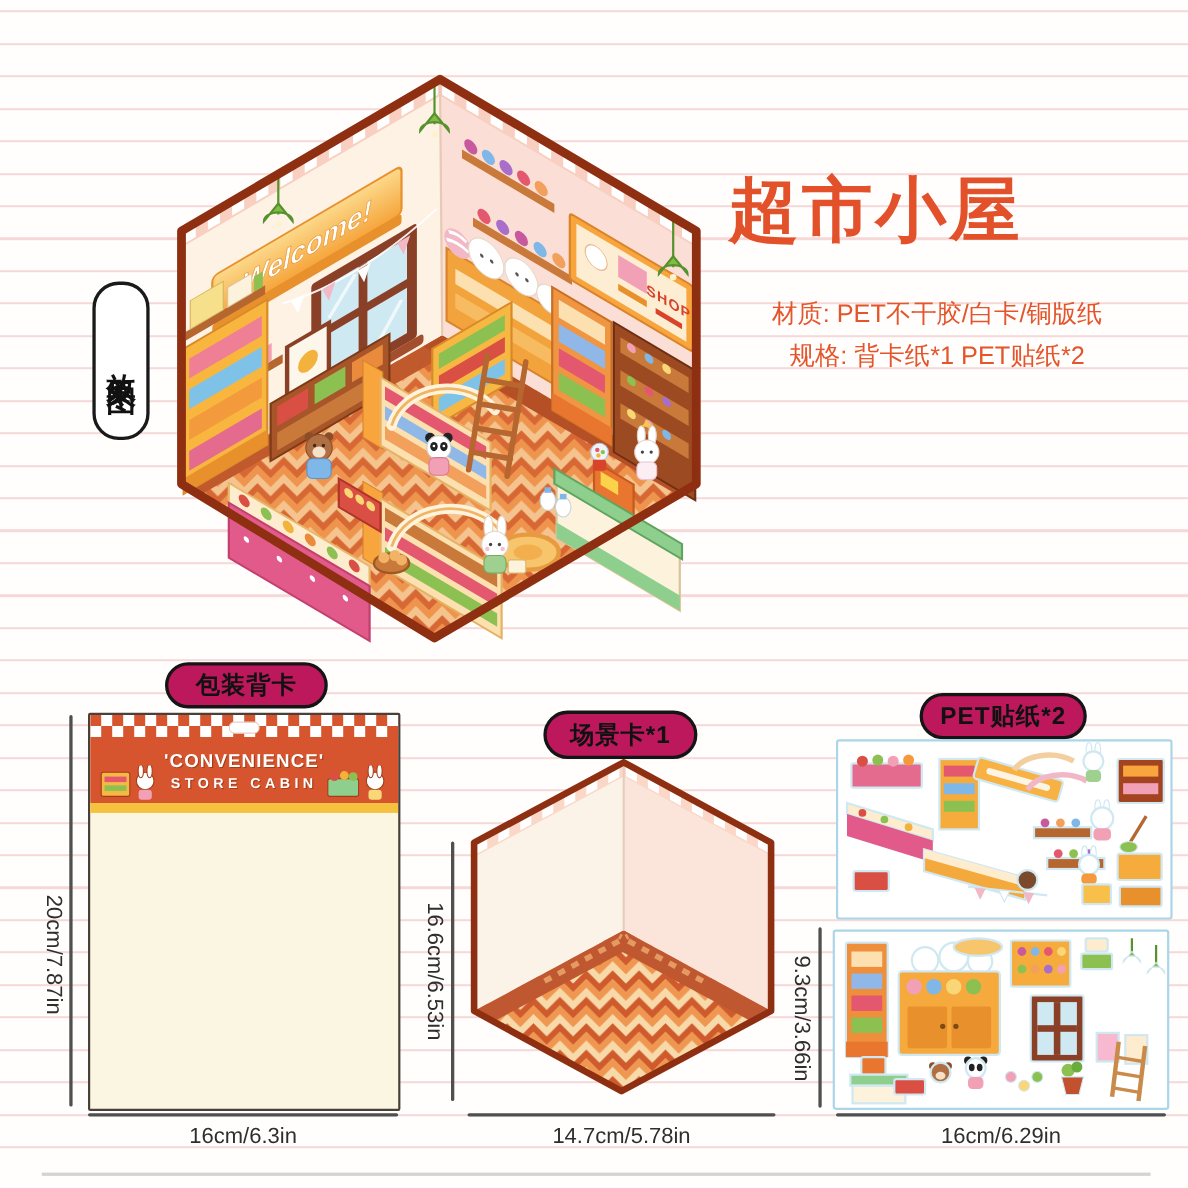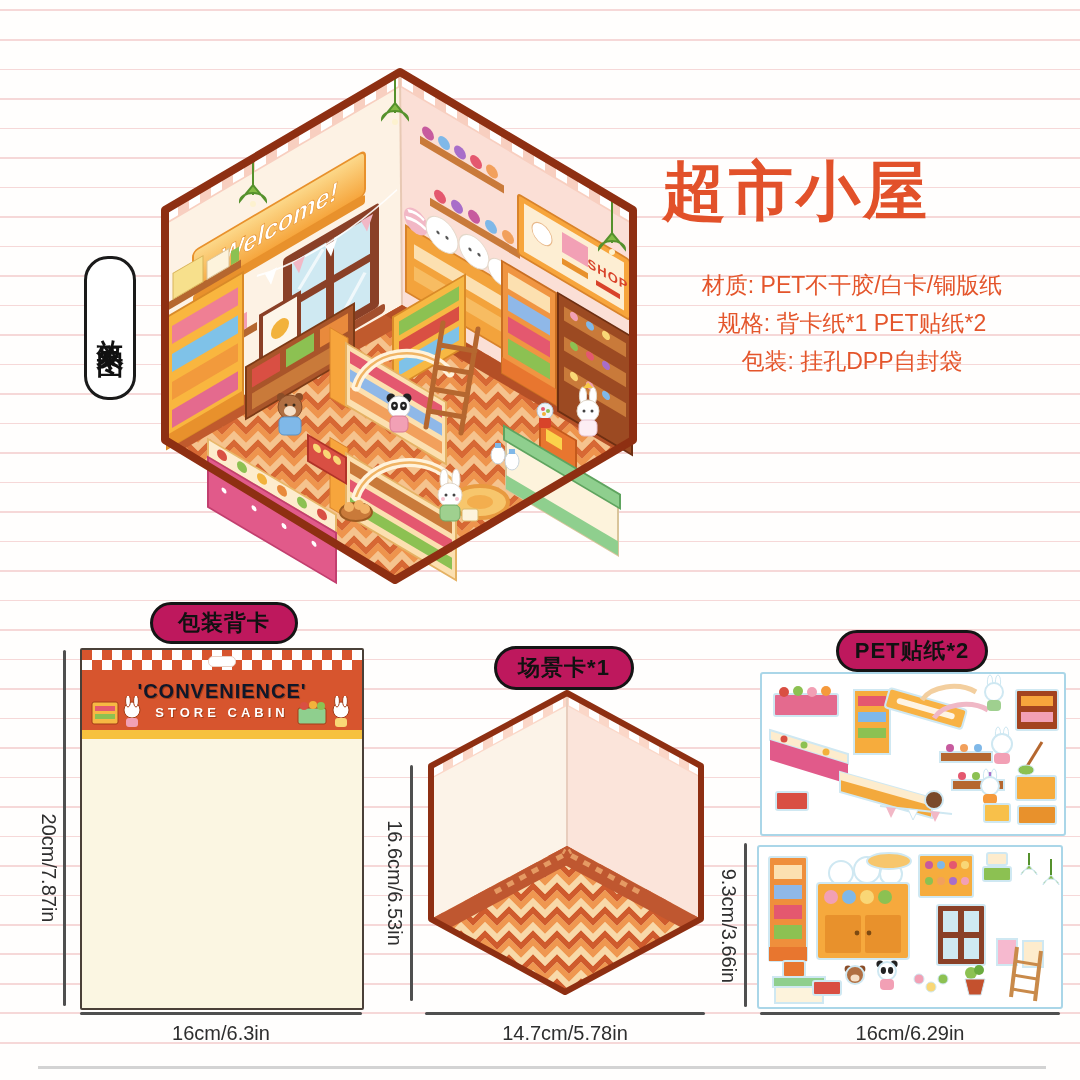--- a/index.html
+++ b/index.html
@@ -51,21 +51,21 @@
   .bcard .checker{
     height:20px;
     background:
       repeating-conic-gradient(#ffffff 0% 25%, rgba(255,255,255,0) 0% 50%) 0 0/20px 20px,
       #d7552e;
   }
   .bcard .head{
     height:60px;background:#d7552e;position:relative;
     display:flex;flex-direction:column;align-items:center;justify-content:center;
   }
-  .bcard .t1{color:#0f172a;font-size:20px;font-weight:bold;letter-spacing:1px;
+  .bcard .t1{color:#ffffff;font-size:17px;font-weight:bold;letter-spacing:1px;
     text-shadow:1px 1px 0 #a33d18;}
   .bcard .t2{color:#fff;font-size:13px;font-weight:bold;letter-spacing:4px;margin-top:2px;
     text-shadow:1px 1px 0 #a33d18;}
   .bcard .ystrip{height:9px;background:#f6c13e;}
   .bcard .hole{
     position:absolute;left:50%;top:6px;transform:translateX(-50%);
     width:26px;height:9px;background:#fff;border-radius:5px;border:1px solid #e8cfc4;
   }
   .hdeco{position:absolute;top:26px;}
   
@@ -402,21 +402,20 @@
     <circle cx="462" cy="197" r="3" fill="#fdf2cf"></circle>
   </g>
 
   <polygon points="250,17 15,155 15,385 245,525 483,385 483,155" fill="none" stroke="#8e2f12" stroke-width="8" stroke-linejoin="round"></polygon>
 </svg>
 
 <div class="title">超市小屋</div>
 <div class="specs">
   <div>材质: PET不干胶/白卡/铜版纸</div>
   <div>规格: 背卡纸*1 PET贴纸*2</div>
-  <div>包装: 挂孔DPP自封袋</div>
 </div>
 
 <div class="pill" style="left:150px;top:602px;width:142px;height:36px;">包装背卡</div>
 
 <div class="bcard">
   <div class="checker"></div>
   <div class="head">
     <div class="t1">'CONVENIENCE'</div>
     <div class="t2">STORE CABIN</div>
     <svg class="hdeco" style="left:8px;" width="54" height="34" viewBox="0 0 54 34">

